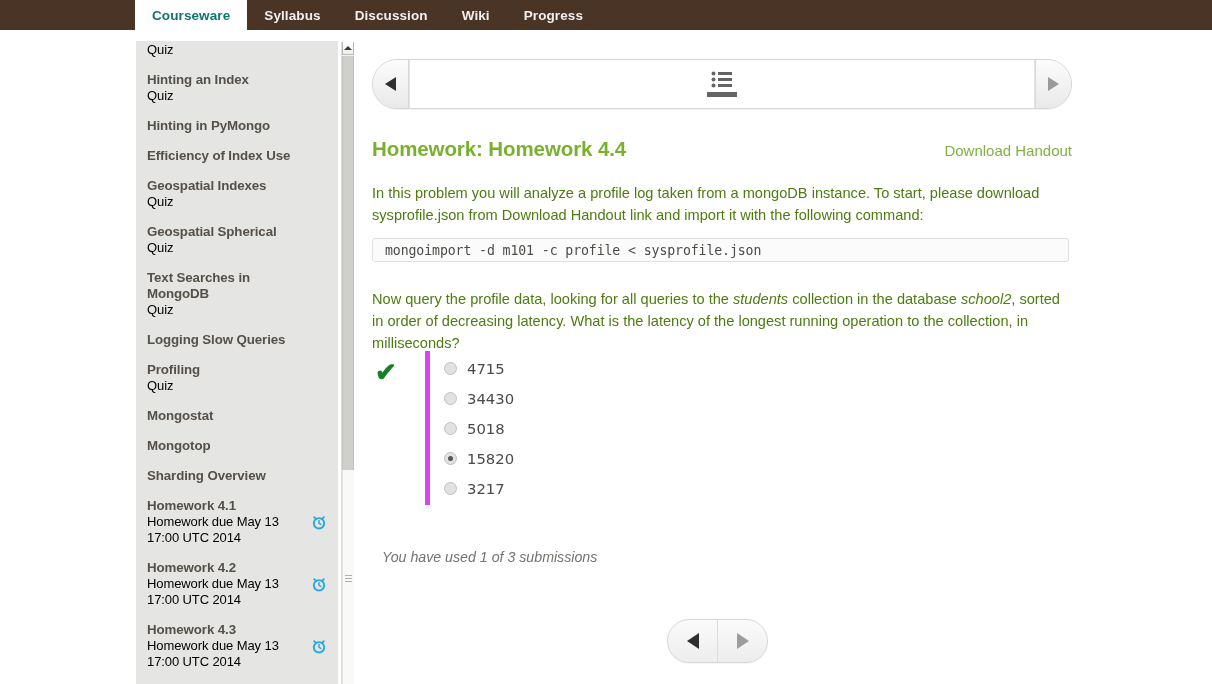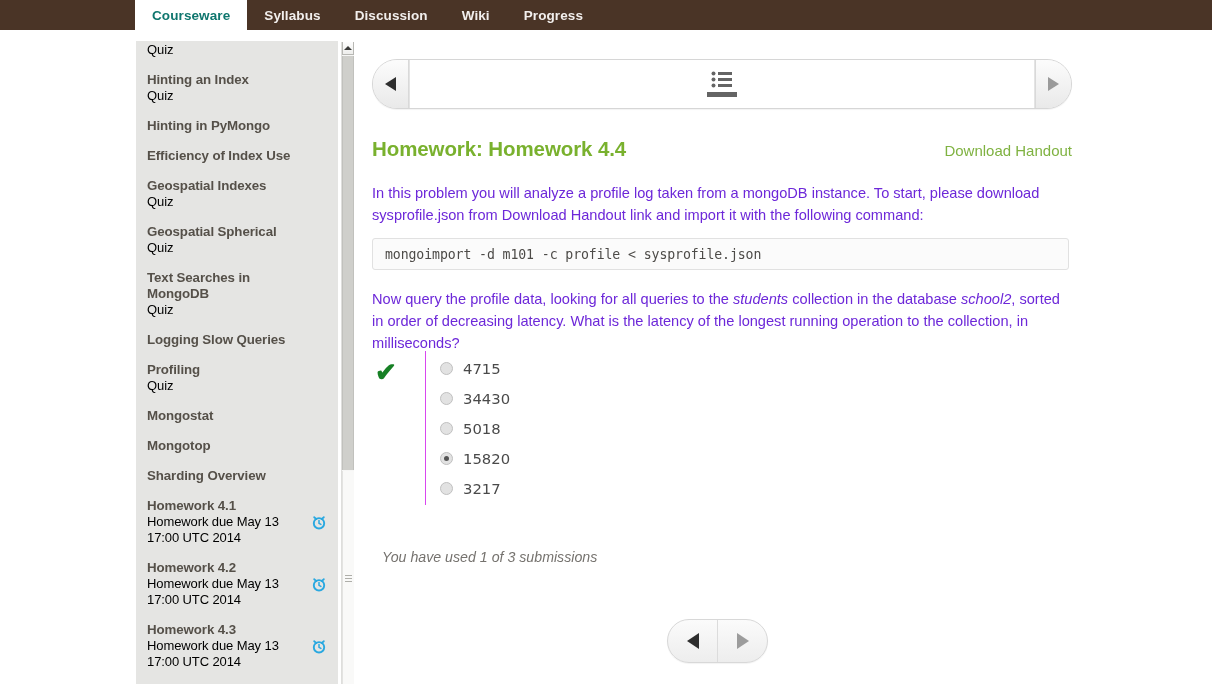--- a/index.html
+++ b/index.html
@@ -184,29 +184,29 @@
   .handout-link {
     font-size: 15px; color: #7fb241;
     text-decoration: none; cursor: pointer; margin-left: 11px;
   }
 
   
   .para {
     position: absolute; left: 7px;
     width: 700px;
     font-size: 14.6px; line-height: 22px;
-    color: #6d28d9;
+    color: #4d7c0f;
   }
   .para.p1 { top: 141px; width: 680px; }
   .para.p2 { top: 247px; width: 695px; }
   .para em { font-style: italic; }
 
   .codebox {
     position: absolute; left: 7px; top: 197px;
-    width: 697px; height: 32px;
+    width: 697px; height: 24px;
     background: #fbfbfb;
     border: 1px solid #e1e1e1;
     border-radius: 3px;
     display: flex; align-items: center;
     padding-left: 12px;
     font-family: "DejaVu Sans Mono", "Liberation Mono", monospace;
     font-size: 13.2px;
     color: #4d4b48;
     letter-spacing: -0.1px;
   }
@@ -218,21 +218,21 @@
   }
   .check-mark {
     position: absolute; left: 3px; top: 8px;
     width: 26px; height: 26px;
     color: #178025;
     font-size: 26px; line-height: 26px;
     font-weight: bold;
   }
   .choice-list {
     margin-left: 53px;
-    border-left: 1px solid #d946ef;
+    border-left: 5px solid #d946ef;
     padding: 2px 0 2px 14px;
     min-height: 140px;
   }
   .choice {
     display: flex; align-items: center;
     height: 30px;
     cursor: pointer;
   }
   .radio {
     width: 13px; height: 13px;

